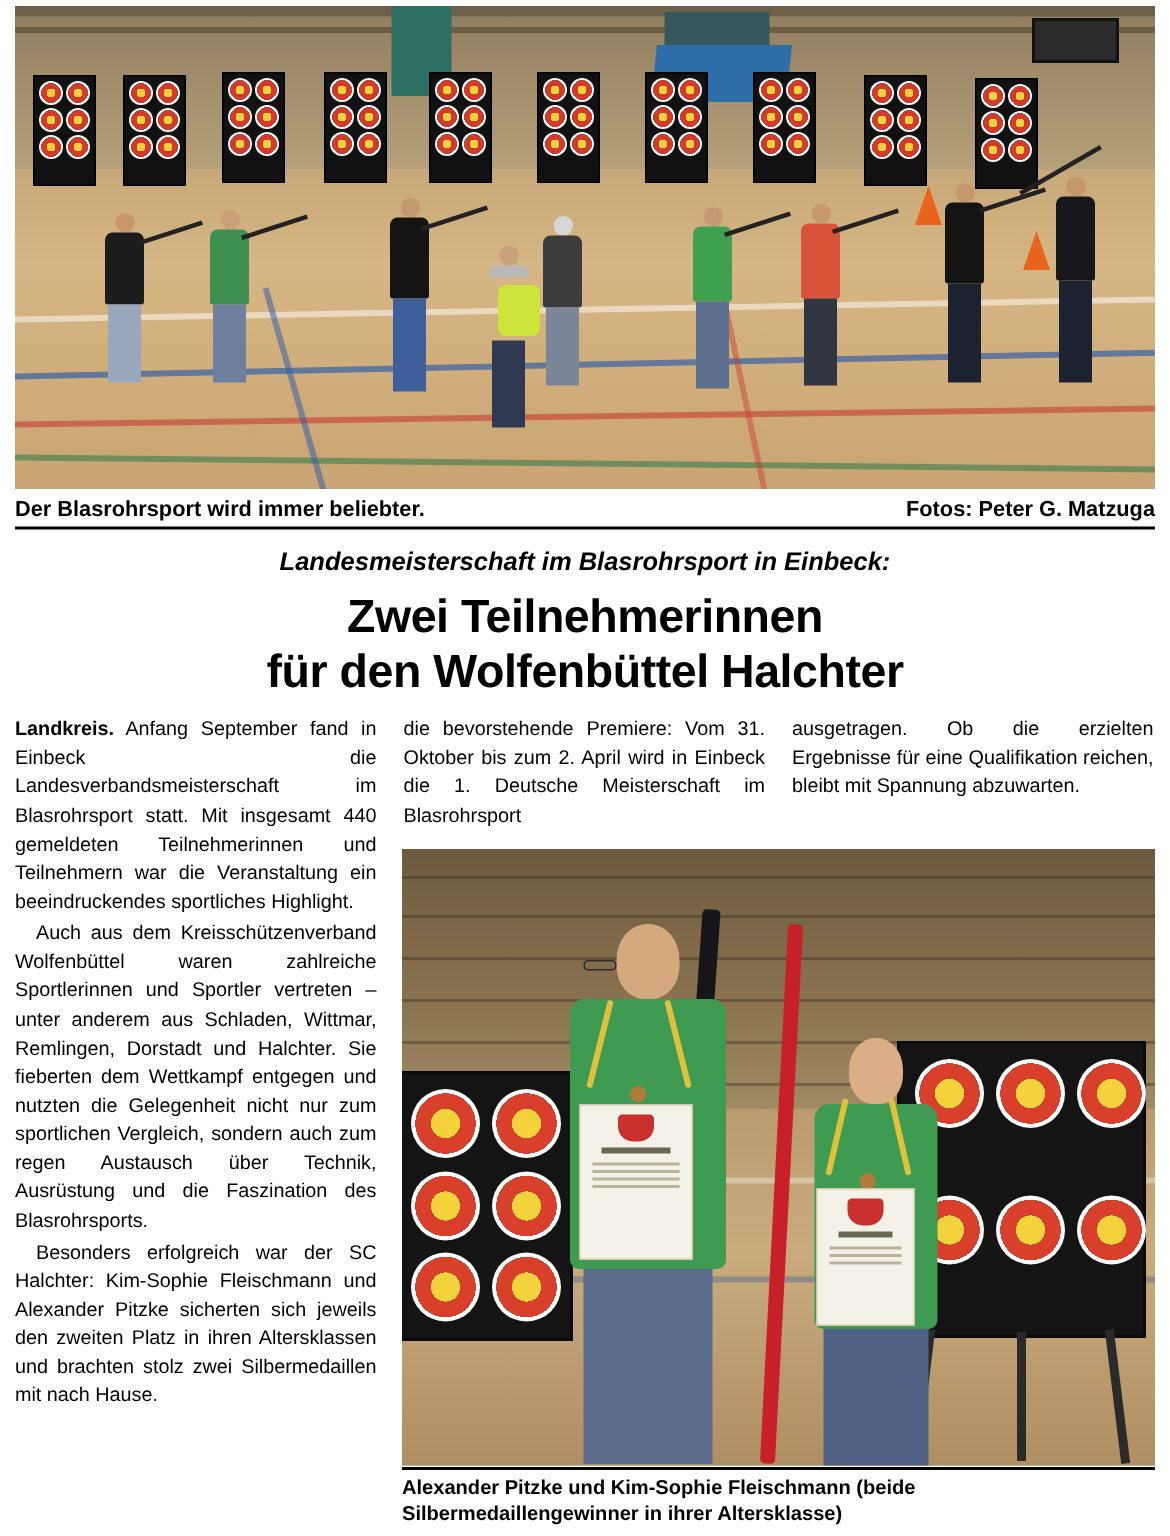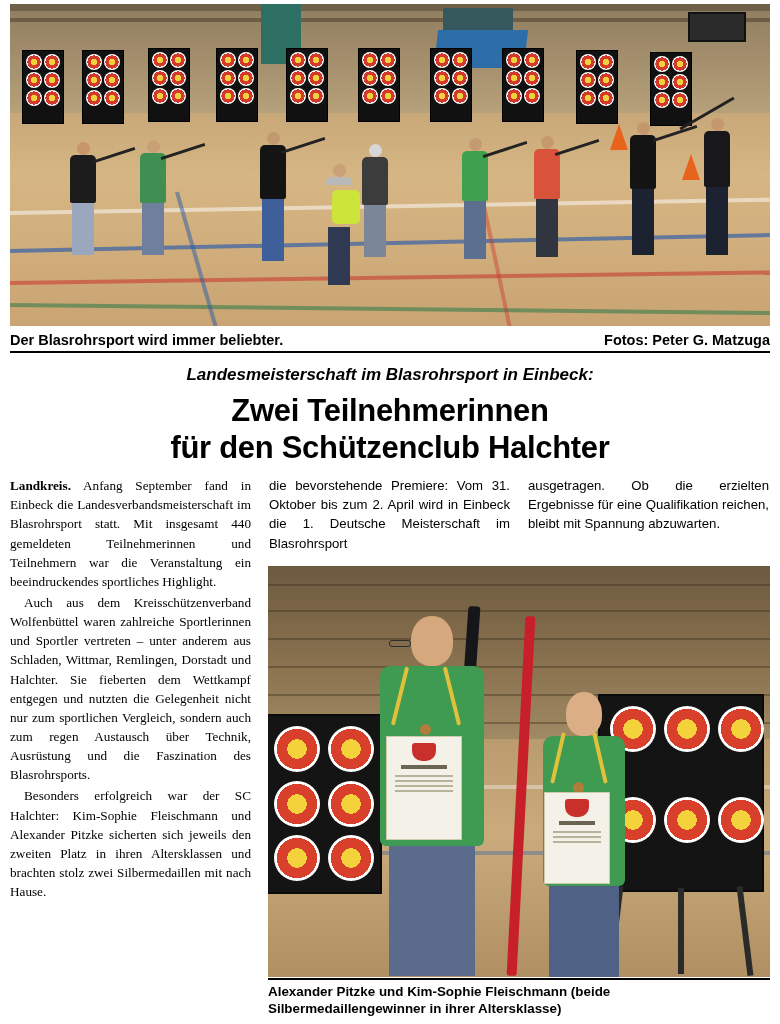--- a/index.html
+++ b/index.html
@@ -115,21 +115,21 @@
     display: flex; gap: 18px; width: 760px;
     font-size: 13.2px; line-height: 1.45; text-align: justify;
   }
   .col { width: 241px; }
   .col p { margin: 0 0 0 0; text-indent: 14px; }
   .col p.first { text-indent: 0; }
   .col p + p { margin-top: 2px; }
   .lead { font-weight: bold; }
 
   
-  .col1 { position: relative; font-family: Liberation Serif, serif; }
+  .col1 { position: relative; }
 
   
   .bottom-photo {
     position: absolute; left: 268px; top: 562px; width: 502px; height: 411px;
     overflow: hidden; background: #8a7252;
   }
   .bp-wall {
     position: absolute; left: 0; top: 0; width: 100%; height: 42%;
     background: linear-gradient(#6d5a3f, #8b7350 60%, #a08a63 100%);
   }
@@ -342,21 +342,21 @@
 
   <div class="caption-row">
     <span>Der Blasrohrsport wird immer beliebter.</span>
     <span>Fotos: Peter G. Matzuga</span>
   </div>
   <div class="rule"></div>
 
   <div class="kicker">Landesmeisterschaft im Blasrohrsport in Einbeck:</div>
   <div class="headline">
     <div>Zwei Teilnehmerinnen</div>
-    <div>für den Schützenclub Halchter</div>
+    <div>für den Wolfenbüttel Halchter</div>
   </div>
 
   <div class="cols">
     <div class="col col1">
       <p class="first"><span class="lead">Landkreis.</span><span> Anfang September fand in Einbeck die Landesverbandsmeisterschaft im Blasrohrsport statt. Mit insgesamt 440 gemeldeten Teilnehmerinnen und Teilnehmern war die Veranstaltung ein beeindruckendes sportliches Highlight.</span></p>
       <p>Auch aus dem Kreisschützenverband Wolfenbüttel waren zahlreiche Sportlerinnen und Sportler vertreten – unter anderem aus Schladen, Wittmar, Remlingen, Dorstadt und Halchter. Sie fieberten dem Wettkampf entgegen und nutzten die Gelegenheit nicht nur zum sportlichen Vergleich, sondern auch zum regen Austausch über Technik, Ausrüstung und die Faszination des Blasrohrsports.</p>
       <p>Besonders erfolgreich war der SC Halchter: Kim-Sophie Fleischmann und Alexander Pitzke sicherten sich jeweils den zweiten Platz in ihren Altersklassen und brachten stolz zwei Silbermedaillen mit nach Hause.</p>
     </div>
     <div class="col">
       <p class="first">die bevorstehende Premiere: Vom 31. Oktober bis zum 2. April wird in Einbeck die 1. Deutsche Meisterschaft im Blasrohrsport</p>

